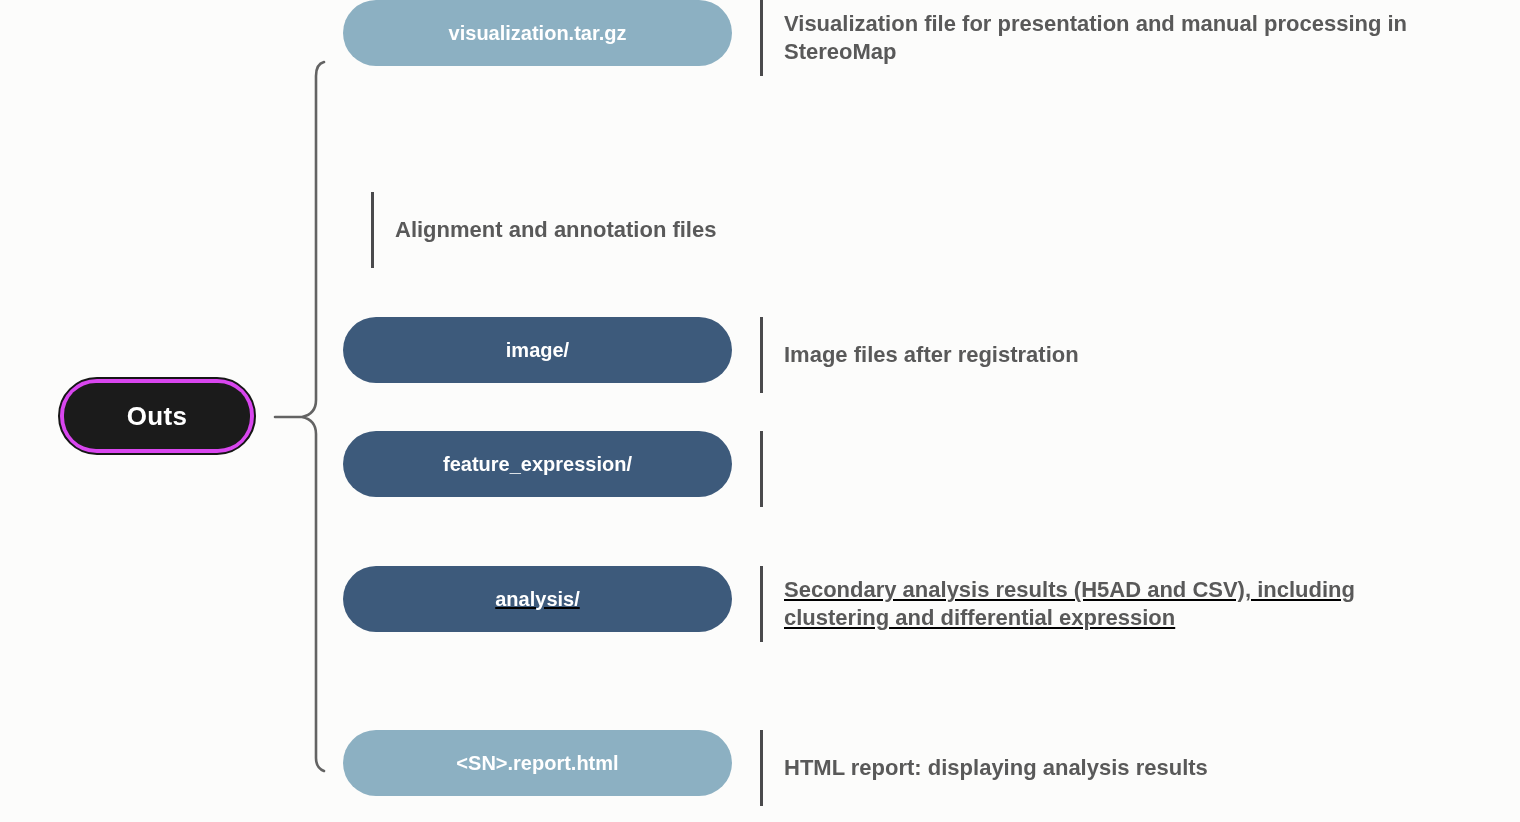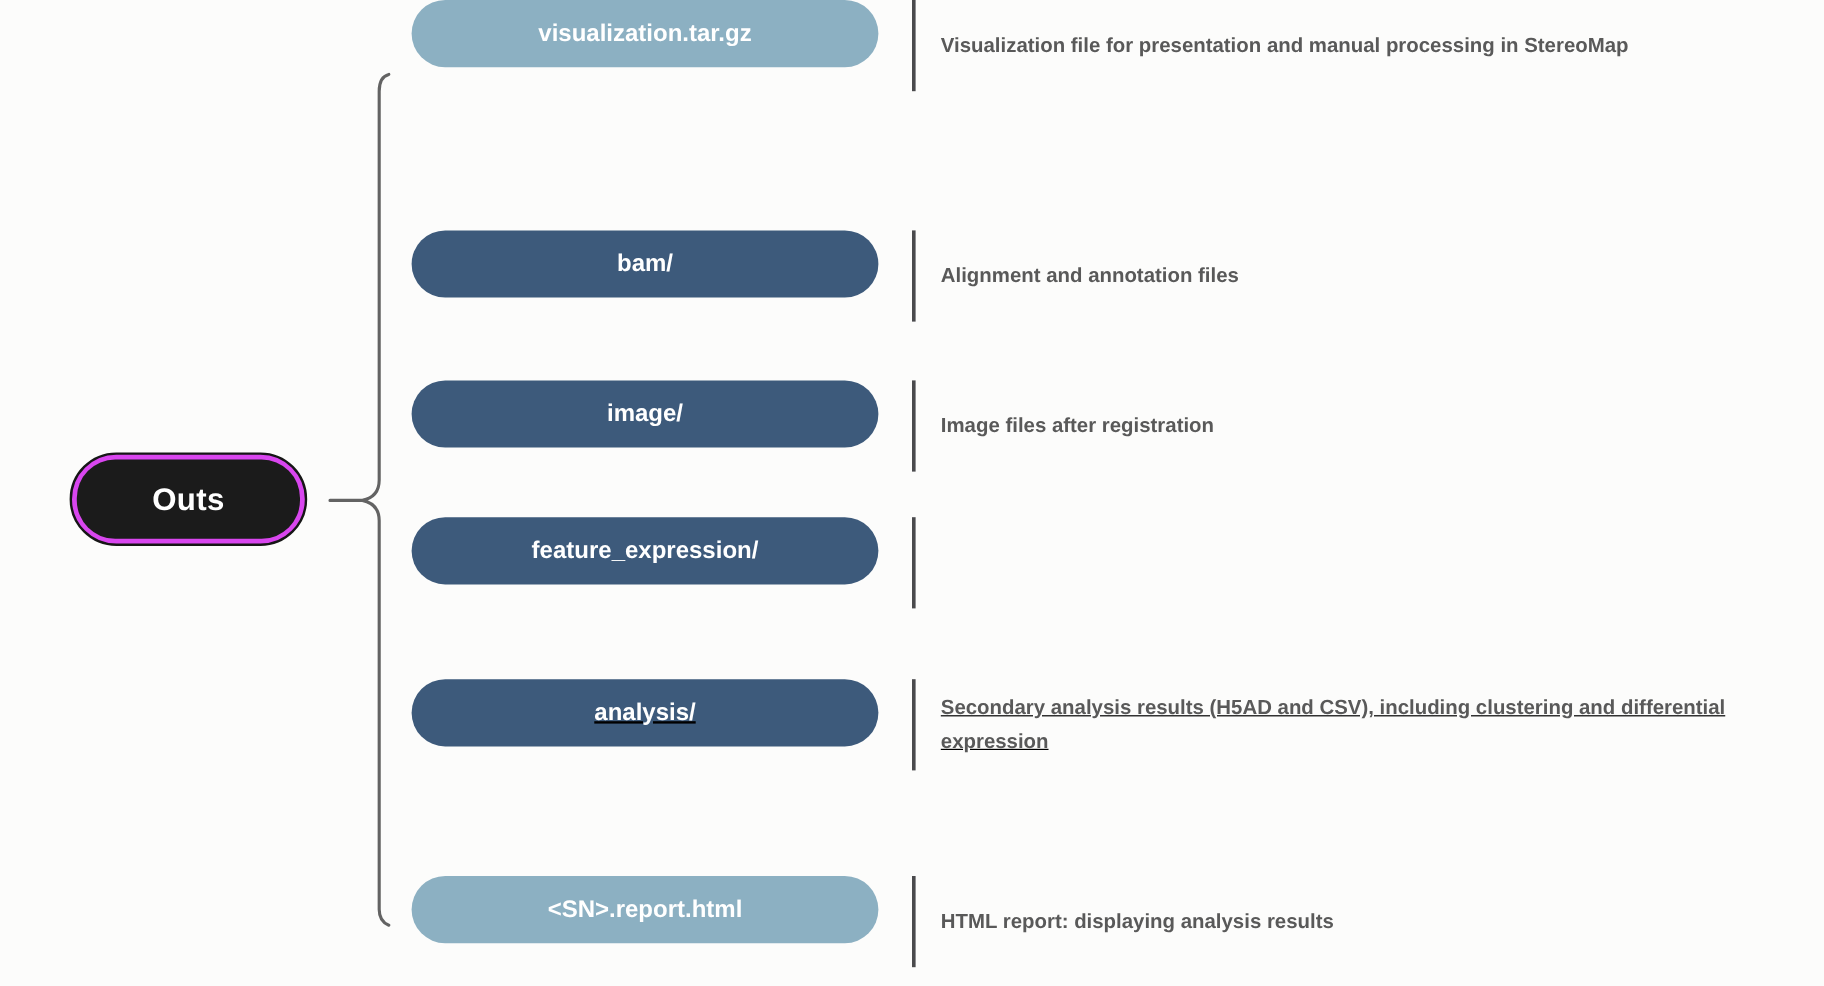--- a/index.html
+++ b/index.html
@@ -72,21 +72,21 @@
   }
   .row:nth-of-type(1) { top: 67px; }
   .row:nth-of-type(2) { top: 192px; }
   .row:nth-of-type(3) { top: 317px; }
   .row:nth-of-type(4) { top: 431px; }
   .row:nth-of-type(5) { top: 566px; text-decoration: underline; }
   .row:nth-of-type(6) { top: 730px; }
 
   .pill {
     width: 389px;
-    height: 56px;
+    height: 66px;
     border-radius: 38px;
     display: flex;
     align-items: center;
     justify-content: center;
     color: #ffffff;
     font-size: 20px;
     font-weight: bold;
     flex: 0 0 auto;
   }
   .pill-dark  { background: var(--dark-pill, #3d5a7b); }
@@ -99,42 +99,39 @@
     background: var(--separator, #4a4a4c);
     flex: 0 0 auto;
   }
 
   .desc {
     margin-left: 21px;
     max-width: 660px;
     display: flex;
     align-items: center;
     color: var(--desc-text, #595959);
-    font-size: 17px;
+    font-size: 22px;
     font-weight: bold;
     line-height: 28px;
   }
 </style>
 </head>
 <body>
 
 <div class="canvas" style="--bg: #fcfcfb; --dark-pill: #3d5a7b; --light-pill: #8cb0c2; --root-pill: #1b1b1b; --desc-text: #595959; --separator: #4a4a4c; --brace: #636363;">
 
   <div class="root-node">
     <div class="root-node-inner">Outs</div>
   </div>
 
   <svg class="brace-svg" viewBox="0 0 62 720" xmlns="http://www.w3.org/2000/svg">
     <path d="M54 4 Q46 6 46 18 L46 342 Q46 356 32 359 L5 359 M32 359 Q46 362 46 376 L46 700 Q46 710 54 713"></path>
   </svg>
 
   <div class="row">
-    <div class="pill pill-dark">
-      <span>bam/</span>
-    </div>
     <div class="sep"></div>
     <div class="desc">Alignment and annotation files</div>
   </div>
 
   <div class="row">
     <div class="pill pill-dark">
       <span>image/</span>
     </div>
     <div class="sep"></div>
     <div class="desc">Image files after registration</div>

